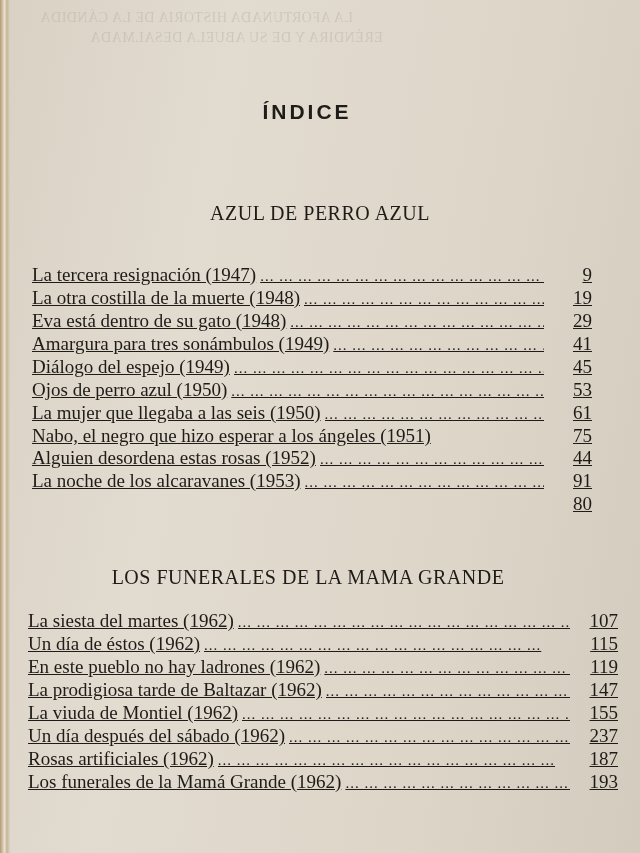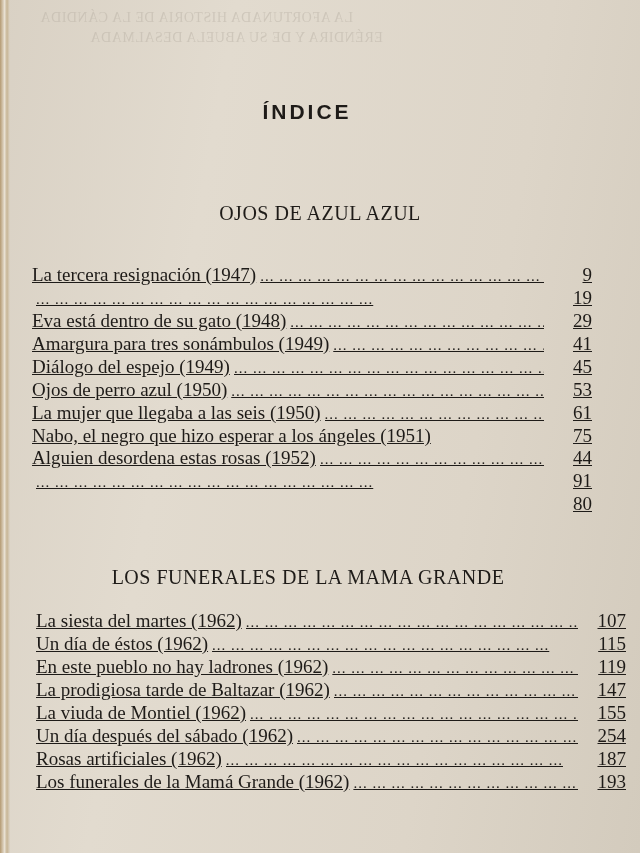--- a/index.html
+++ b/index.html
@@ -37,29 +37,30 @@
 </head>
 <body>
 
 <div class="page-edge"></div>
 
 <div class="bleed" style="top:10px; left:40px;">LA AFORTUNADA HISTORIA DE LA CÁNDIDA</div>
 <div class="bleed" style="top:30px; left:90px;">ERÉNDIRA Y DE SU ABUELA DESALMADA</div>
 
 <div class="title">ÍNDICE</div>
 
-<div class="section-title" style="top:202px;">OJOS DE AZUL AZUL</div>
+<div class="section-title" style="top:202px;">AZUL DE PERRO AZUL</div>
 
 <div class="toc" style="top:264px; left:32px; width:560px;">
   <div class="toc-row">
       <span class="toc-text">La tercera resignación (1947)</span>
       <span class="toc-dots">... ... ... ... ... ... ... ... ... ... ... ... ... ... ... ... ... ...</span>
       <span class="toc-page">9</span>
     </div>
   <div class="toc-row">
+      <span class="toc-text">La otra costilla de la muerte (1948)</span>
       <span class="toc-dots">... ... ... ... ... ... ... ... ... ... ... ... ... ... ... ... ... ...</span>
       <span class="toc-page">19</span>
     </div>
   <div class="toc-row">
       <span class="toc-text">Eva está dentro de su gato (1948)</span>
       <span class="toc-dots">... ... ... ... ... ... ... ... ... ... ... ... ... ... ... ... ... ...</span>
       <span class="toc-page">29</span>
     </div>
   <div class="toc-row">
       <span class="toc-text">Amargura para tres sonámbulos (1949)</span>
@@ -85,32 +86,33 @@
       <span class="toc-text">Nabo, el negro que hizo esperar a los ángeles (1951)</span>
       <span class="toc-dots"></span>
       <span class="toc-page">75</span>
     </div>
   <div class="toc-row">
       <span class="toc-text">Alguien desordena estas rosas (1952)</span>
       <span class="toc-dots">... ... ... ... ... ... ... ... ... ... ... ... ... ... ... ... ... ...</span>
       <span class="toc-page">44</span>
     </div>
   <div class="toc-row">
+      <span class="toc-text">La noche de los alcaravanes (1953)</span>
       <span class="toc-dots">... ... ... ... ... ... ... ... ... ... ... ... ... ... ... ... ... ...</span>
       <span class="toc-page">91</span>
     </div>
   <div class="toc-row">
       <span class="toc-dots"></span>
       <span class="toc-page">80</span>
     </div>
 </div>
 
 <div class="section-title" style="top:566px; left:-12px;">LOS FUNERALES DE LA MAMA GRANDE</div>
 
-<div class="toc" style="top:610px; left:36px; width:590px;">
+<div class="toc" style="top:610px; left:28px; width:590px;">
   <div class="toc-row">
       <span class="toc-text">La siesta del martes (1962)</span>
       <span class="toc-dots">... ... ... ... ... ... ... ... ... ... ... ... ... ... ... ... ... ...</span>
       <span class="toc-page">107</span>
     </div>
   <div class="toc-row">
       <span class="toc-text">Un día de éstos (1962)</span>
       <span class="toc-dots">... ... ... ... ... ... ... ... ... ... ... ... ... ... ... ... ... ...</span>
       <span class="toc-page">115</span>
     </div>
@@ -125,21 +127,21 @@
       <span class="toc-page">147</span>
     </div>
   <div class="toc-row">
       <span class="toc-text">La viuda de Montiel (1962)</span>
       <span class="toc-dots">... ... ... ... ... ... ... ... ... ... ... ... ... ... ... ... ... ...</span>
       <span class="toc-page">155</span>
     </div>
   <div class="toc-row">
       <span class="toc-text">Un día después del sábado (1962)</span>
       <span class="toc-dots">... ... ... ... ... ... ... ... ... ... ... ... ... ... ... ... ... ...</span>
-      <span class="toc-page">254</span>
+      <span class="toc-page">237</span>
     </div>
   <div class="toc-row">
       <span class="toc-text">Rosas artificiales (1962)</span>
       <span class="toc-dots">... ... ... ... ... ... ... ... ... ... ... ... ... ... ... ... ... ...</span>
       <span class="toc-page">187</span>
     </div>
   <div class="toc-row">
       <span class="toc-text">Los funerales de la Mamá Grande (1962)</span>
       <span class="toc-dots">... ... ... ... ... ... ... ... ... ... ... ... ... ... ... ... ... ...</span>
       <span class="toc-page">193</span>

